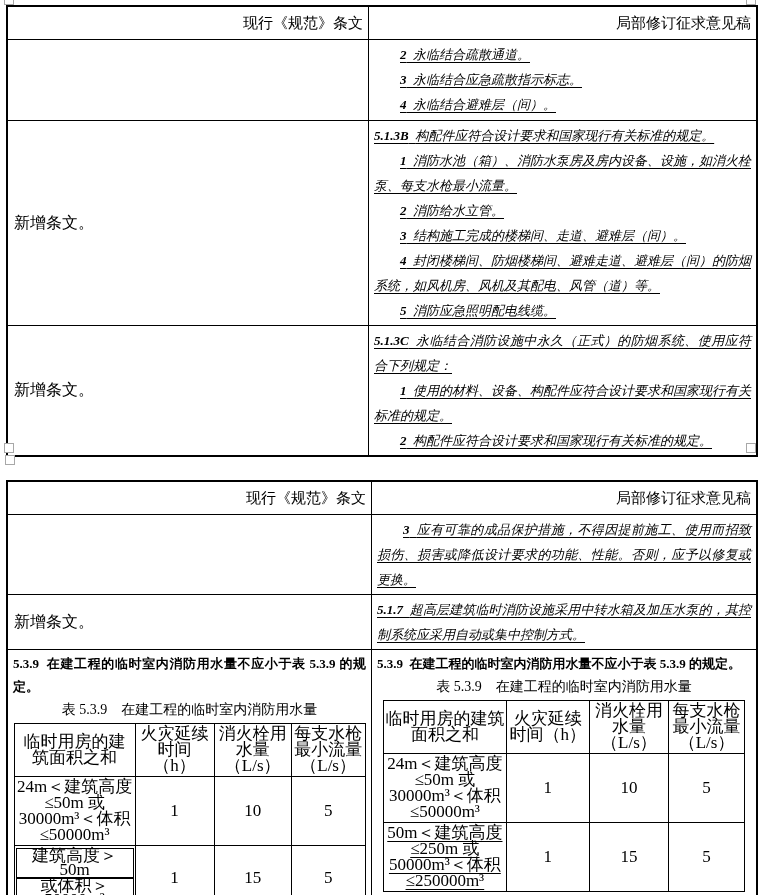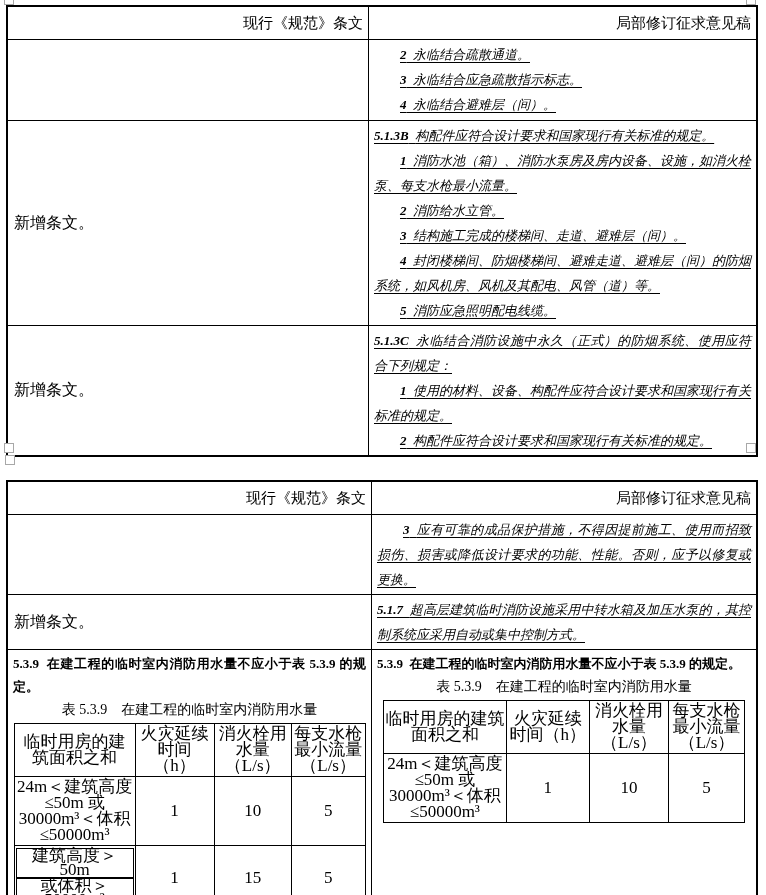--- a/index.html
+++ b/index.html
@@ -153,20 +153,26 @@
                 <td>火灾延续时间（h）</td>
                 <td>消火栓用水量（L/s）</td>
                 <td>每支水枪最小流量（L/s）</td>
               </tr>
               <tr>
                 <td style="height:50px;">24m＜建筑高度≤50m 或 30000m³＜体积≤50000m³</td>
                 <td>1</td>
                 <td>10</td>
                 <td>5</td>
               </tr>
+              <tr>
+                <td style="height:46px;"><span class="u">50m＜建筑高度≤250m 或 50000m³＜体积≤250000m³</span></td>
+                <td>1</td>
+                <td>15</td>
+                <td>5</td>
+              </tr>
             </tbody>
           </table>
         </td>
       </tr>
       <tr>
         <td style="height:95px;">
           <p class="para"></p>
         </td>
         <td>
           <p class="para"></p>

